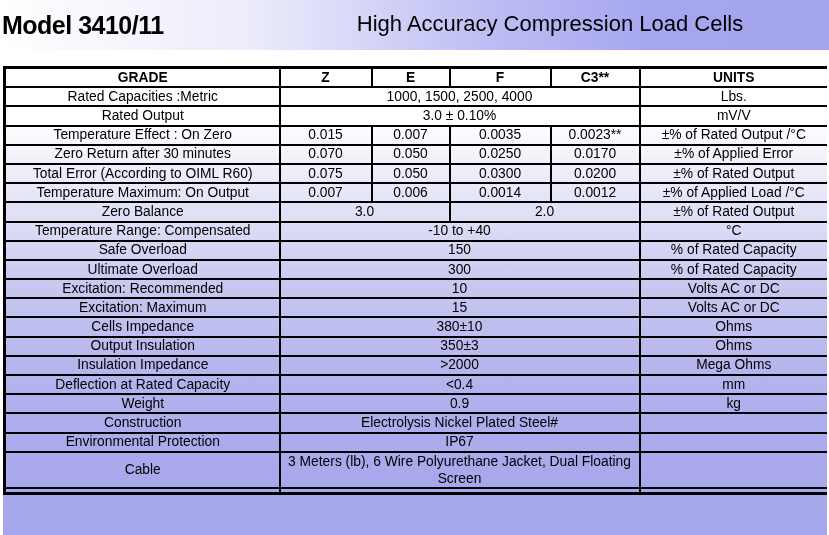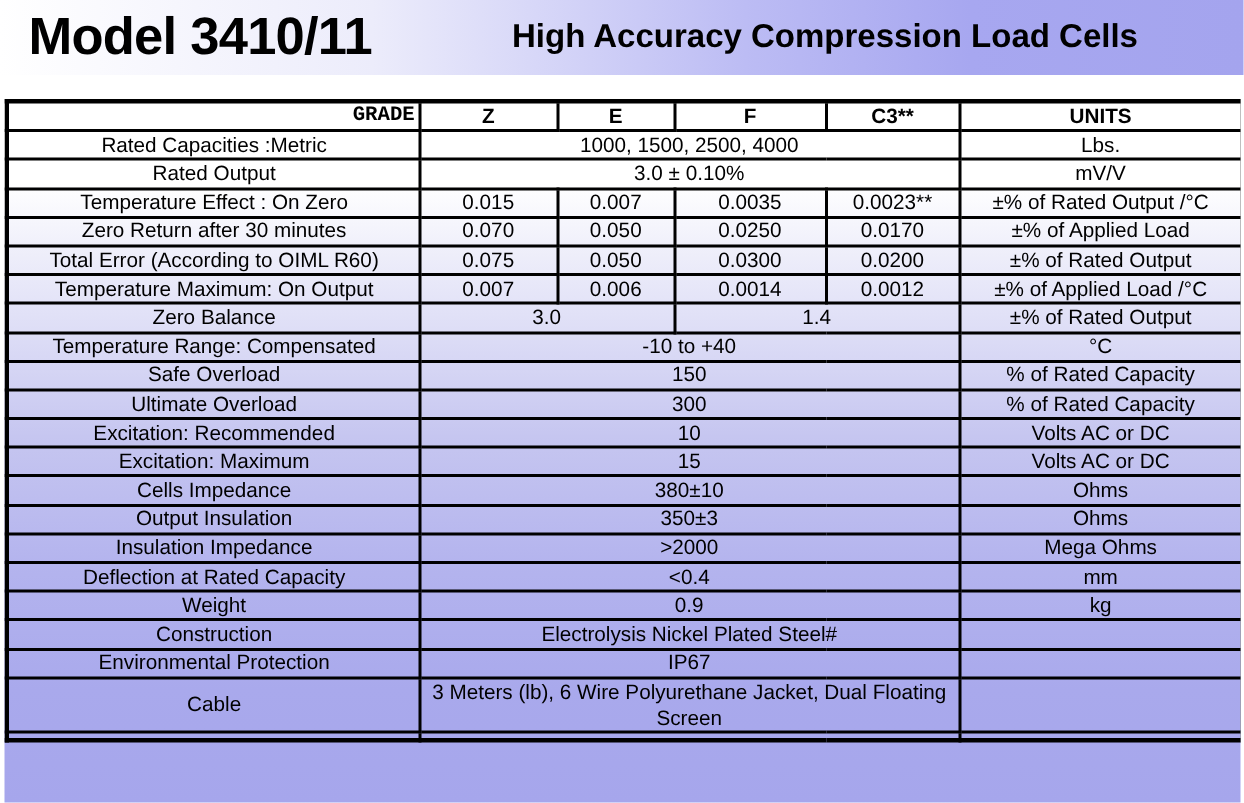--- a/index.html
+++ b/index.html
@@ -8,27 +8,27 @@
     background:#ffffff;
     font-family:"Liberation Sans",sans-serif;
     color:#000;
   }
   
   .banner{
     position:absolute;left:0;top:0;width:829px;height:50px;
     background:linear-gradient(90deg,#ffffff 0%,#ececfb 30%,#bcbcf4 60%,#a7a7f0 78%,#a4a4ee 100%);
   }
   .model-title{
-    position:absolute;left:19px;top:3px;
-    font-size:35px;font-weight:bold;letter-spacing:-0.5px;
+    position:absolute;left:2px;top:3px;
+    font-size:25px;font-weight:bold;letter-spacing:-0.5px;
     line-height:44px;white-space:nowrap;
   }
   .subtitle{
     position:absolute;left:330px;top:2px;width:440px;
-    text-align:center;font-size:22px;font-weight:bold;
+    text-align:center;font-size:22px;font-weight:normal;
     line-height:44px;white-space:nowrap;
   }
   
   .tablewrap{
     position:absolute;left:3px;top:66px;width:824px;height:469px;
     overflow:hidden;
     background:linear-gradient(180deg,
       #ffffff 0%, #ffffff 12%,
       #eeeefa 22%, #dcdcf6 34%,
       #c6c6f0 48%, #b4b4ee 66%,
@@ -46,21 +46,21 @@
     line-height:1.15;
     text-align:center;
     vertical-align:middle;
     white-space:nowrap;
     overflow:hidden;
     background:transparent;
   }
   th{font-weight:bold;}
   td{font-weight:normal;}
   .lbl{text-align:center;padding-left:3px;}
-  th.lbl{text-align:right;font-family:Liberation Mono, monospace;}
+  th.lbl{text-align:center;}
   tr.cable-row td{white-space:normal;height:34px;line-height:1.25;}
   tr.partial-row td{height:3px;}
 </style>
 </head>
 <body>
 
 <div class="banner">
   <div class="model-title">Model 3410/11</div>
   <div class="subtitle">High Accuracy Compression Load Cells</div>
 </div>
@@ -101,42 +101,42 @@
           <td colspan="1">0.0035</td>
           <td colspan="1">0.0023**</td>
           <td>±% of Rated Output /°C</td>
         </tr>
         <tr>
           <td class="lbl">Zero Return after 30 minutes</td>
           <td colspan="1">0.070</td>
           <td colspan="1">0.050</td>
           <td colspan="1">0.0250</td>
           <td colspan="1">0.0170</td>
-          <td>±% of Applied Load</td>
+          <td>±% of Applied Error</td>
         </tr>
         <tr>
           <td class="lbl">Total Error (According to OIML R60)</td>
           <td colspan="1">0.075</td>
           <td colspan="1">0.050</td>
           <td colspan="1">0.0300</td>
           <td colspan="1">0.0200</td>
           <td>±% of Rated Output</td>
         </tr>
         <tr>
           <td class="lbl">Temperature Maximum: On Output</td>
           <td colspan="1">0.007</td>
           <td colspan="1">0.006</td>
           <td colspan="1">0.0014</td>
           <td colspan="1">0.0012</td>
           <td>±% of Applied Load /°C</td>
         </tr>
         <tr>
           <td class="lbl">Zero Balance</td>
           <td colspan="2">3.0</td>
-          <td colspan="2">1.4</td>
+          <td colspan="2">2.0</td>
           <td>±% of Rated Output</td>
         </tr>
         <tr>
           <td class="lbl">Temperature Range: Compensated</td>
           <td colspan="4">-10 to +40</td>
           <td>°C</td>
         </tr>
         <tr>
           <td class="lbl">Safe Overload</td>
           <td colspan="4">150</td>

